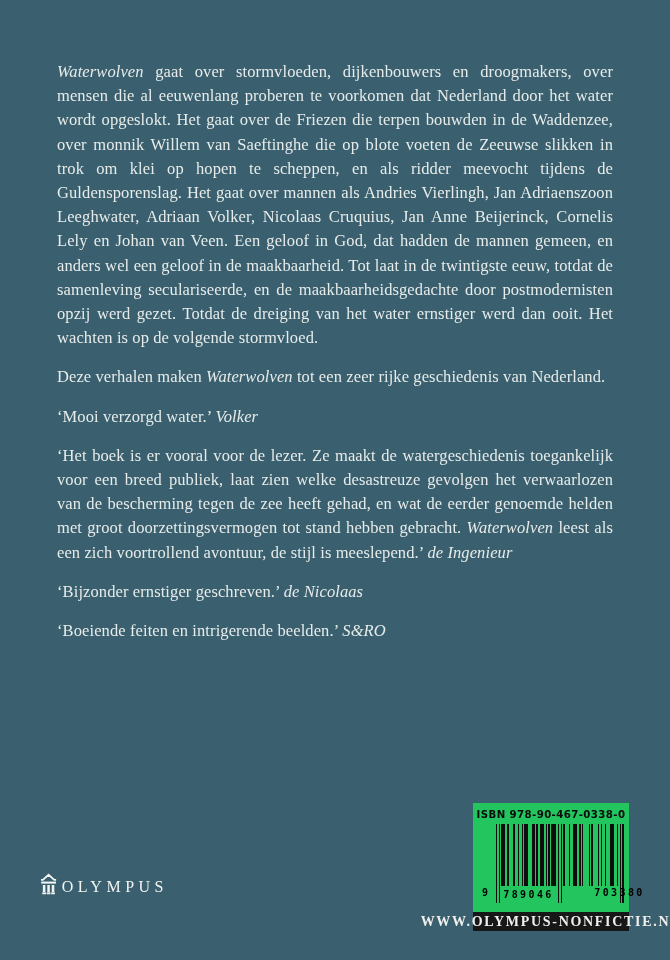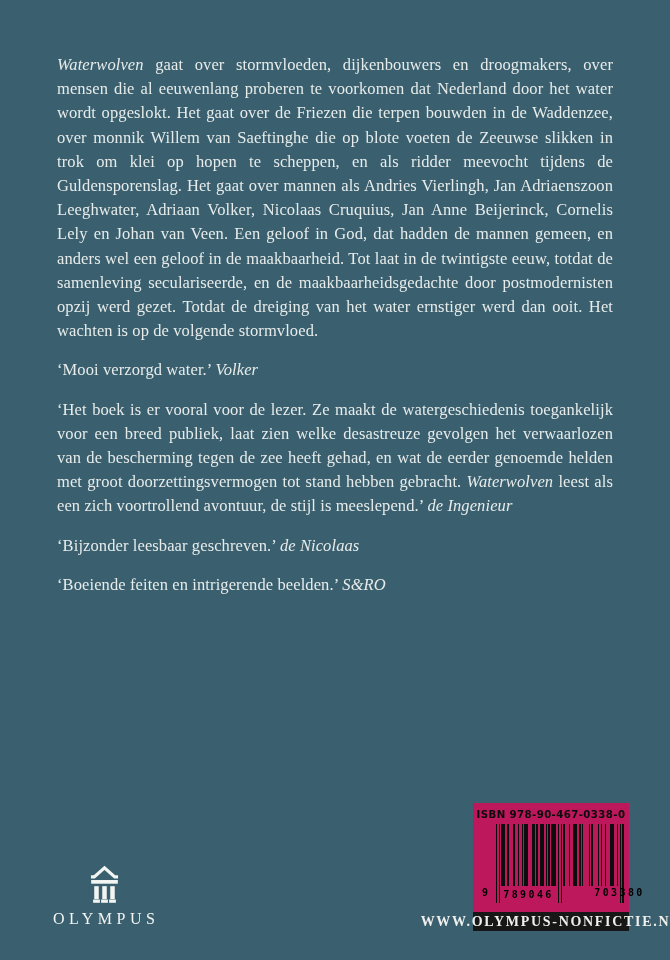--- a/index.html
+++ b/index.html
@@ -16,48 +16,48 @@
   
   .text-block {
     position: absolute;
     left: 57px; top: 52px; width: 556px;
     color: #e7ecea;
     font-size: 16.5px;
     line-height: 24.2px;
     letter-spacing: 0.1px;
   }
   .text-block p {
-    margin: 1px 0 15px 0;
+    margin: 8px 0 15px 0;
     text-align: justify;
   }
   .text-block i { font-style: italic; }
   
   .publisher {
     position: absolute;
     left: 40px; top: 864px; width: 128px;
-    display: flex; flex-direction: column; align-items: center;
+    display: flex; flex-direction: row; align-items: center;
     color: #f2f5f2;
   }
   .temple { display: block; margin-bottom: 7px; }
   .publisher-name {
     font-family: "Liberation Serif", serif;
     font-size: 16px;
     letter-spacing: 4.5px;
     padding-left: 4.5px; 
     color: #f2f5f2;
     white-space: nowrap;
   }
   
   .barcode-block {
     position: absolute;
     left: 473px; top: 803px; width: 156px;
   }
   .bc-white {
     width: 156px; height: 109px;
-    background: #be185d;
+    background: #22c55e;
     box-sizing: border-box;
     padding-top: 6px;
   }
   .isbn-label {
     text-align: center;
     font-family: "DejaVu Sans", sans-serif;
     font-weight: bold;
     font-size: 10.2px;
     letter-spacing: 0.4px;
     color: #0b0b0b;
@@ -95,23 +95,24 @@
     white-space: nowrap;
   }
 </style>
 </head>
 <body>
 
 <div class="cover">
 
   <div class="text-block" id="text-block">
       <p><i>Waterwolven</i><span> gaat over stormvloeden, dijkenbouwers en droogmakers, over mensen die al eeuwenlang proberen te voorkomen dat Nederland door het water wordt opgeslokt. Het gaat over de Friezen die terpen bouwden in de Waddenzee, over monnik Willem van Saeftinghe die op blote voeten de Zeeuwse slikken in trok om klei op hopen te scheppen, en als ridder meevocht tijdens de Guldensporenslag. Het gaat over mannen als Andries Vierlingh, Jan Adriaenszoon Leeghwater, Adriaan Volker, Nicolaas Cruquius, Jan Anne Beijerinck, Cornelis Lely en Johan van Veen. Een geloof in God, dat hadden de mannen gemeen, en anders wel een geloof in de maakbaarheid. Tot laat in de twintigste eeuw, totdat de samenleving seculariseerde, en de maakbaarheidsgedachte door postmodernisten opzij werd gezet. Totdat de dreiging van het water ernstiger werd dan ooit. Het wachten is op de volgende stormvloed.</span></p>
+      <p><span>Deze verhalen maken </span><i>Waterwolven</i><span> tot een zeer rijke geschiedenis van Nederland.</span></p>
       <p><span>‘Mooi verzorgd water.’ </span><i>Volker</i></p>
       <p><span>‘Het boek is er vooral voor de lezer. Ze maakt de watergeschiedenis toegankelijk voor een breed publiek, laat zien welke desastreuze gevolgen het verwaarlozen van de bescherming tegen de zee heeft gehad, en wat de eerder genoemde helden met groot doorzettingsvermogen tot stand hebben gebracht. </span><i>Waterwolven</i><span> leest als een zich voortrollend avontuur, de stijl is meeslepend.’ </span><i>de Ingenieur</i></p>
-      <p><span>‘Bijzonder leesbaar geschreven.’ </span><i>de Nicolaas</i></p>
+      <p><span>‘Bijzonder ernstiger geschreven.’ </span><i>de Nicolaas</i></p>
       <p><span>‘Boeiende feiten en intrigerende beelden.’ </span><i>S&amp;RO</i></p>
     </div>
 
   <div class="publisher">
     <svg class="temple" width="31" height="39" viewBox="0 0 30 38" aria-hidden="true">
       <path d="M1.8 12.6 L5 12.6 L15 3.7 L25 12.6 L28.2 12.6" fill="none" stroke="#f2f5f2" stroke-width="3.1"></path>
       <rect x="2" y="15.6" width="26" height="3.6" fill="#f2f5f2"></rect>
       <rect x="5" y="21.6" width="4.4" height="12.6" fill="#f2f5f2"></rect>
       <rect x="12.8" y="21.6" width="4.4" height="12.6" fill="#f2f5f2"></rect>
       <rect x="20.6" y="21.6" width="4.4" height="12.6" fill="#f2f5f2"></rect>

